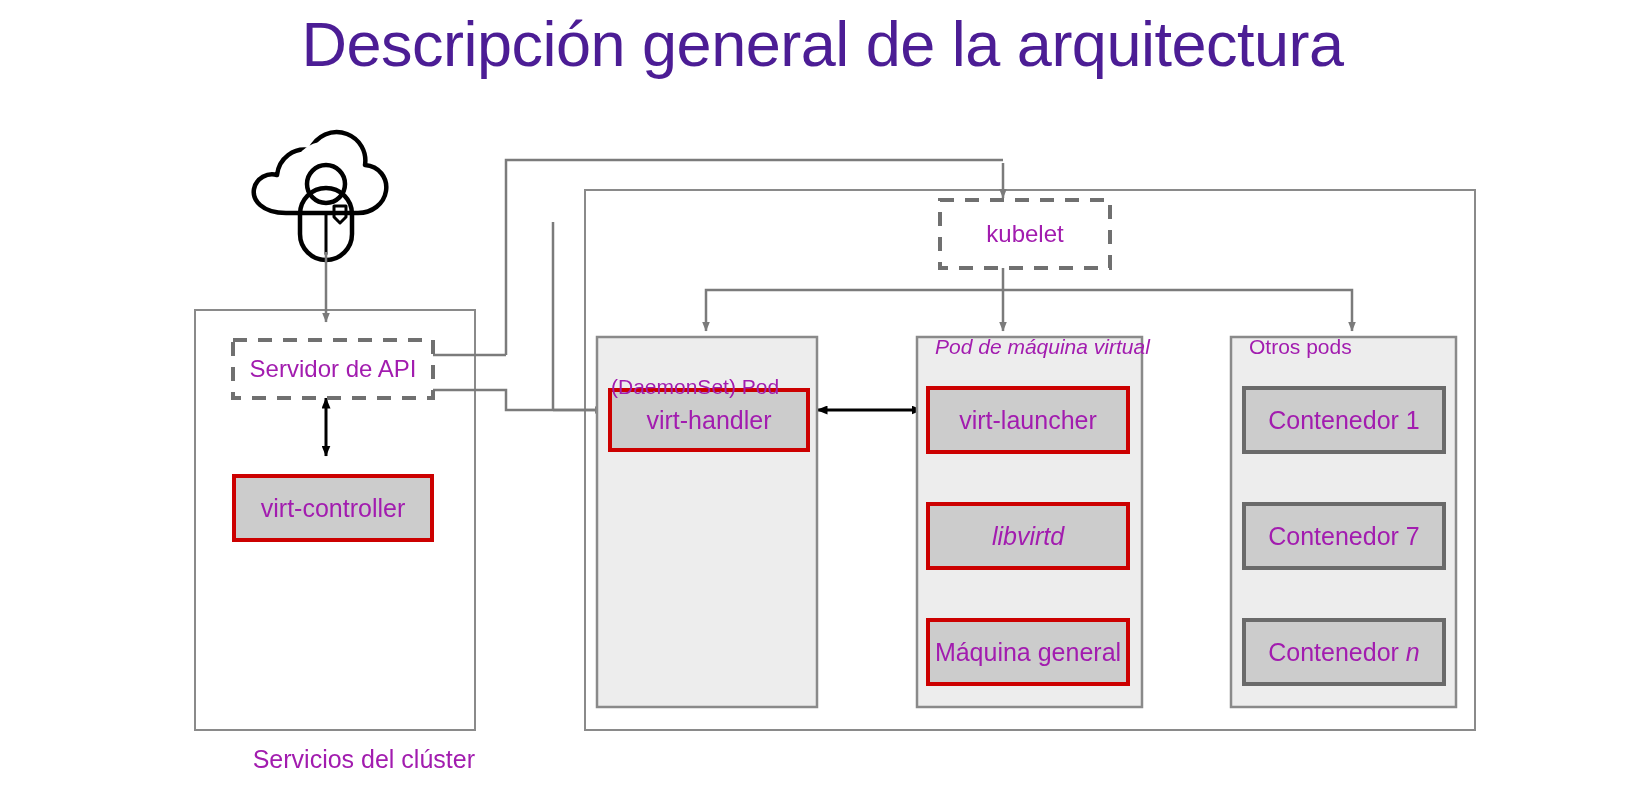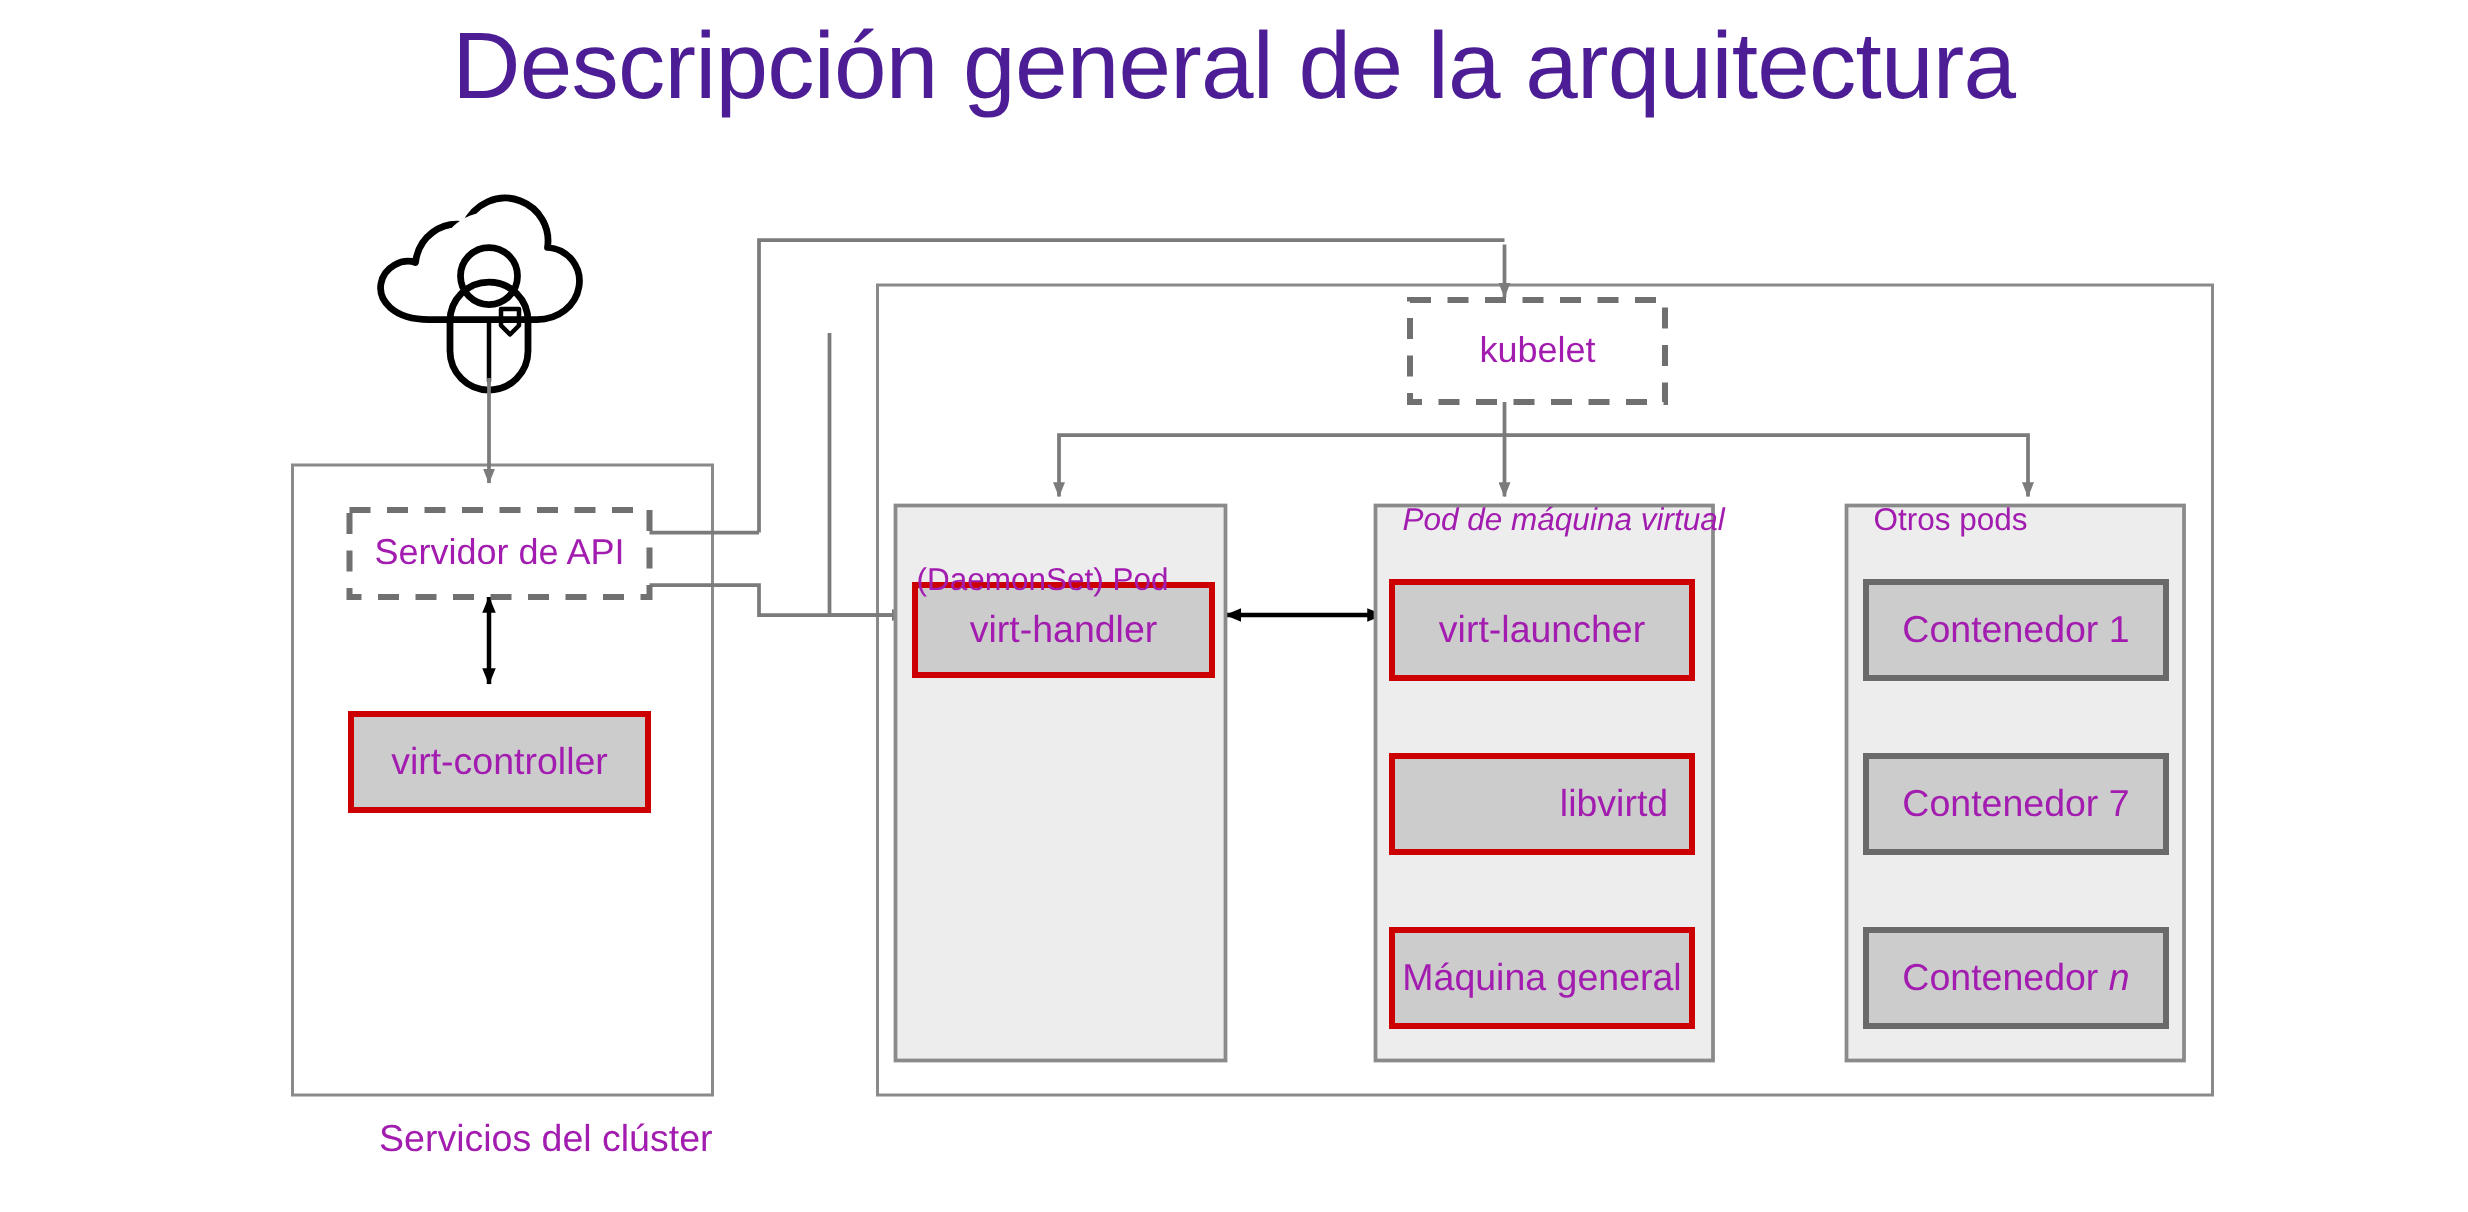--- a/index.html
+++ b/index.html
@@ -103,21 +103,21 @@
 
   <div class="lbl boxtxt ctr" style="left:234px;top:476px;width:198px;height:64px;">virt-controller</div>
 
   <div class="lbl dashtxt ctr" style="left:940px;top:200px;width:170px;height:68px;">kubelet</div>
 
   <div class="lbl podttl" style="left:611px;top:335px;margin-top:40px;">(DaemonSet) Pod</div>
   <div class="lbl boxtxt ctr" style="left:610px;top:390px;width:198px;height:60px;">virt-handler</div>
 
   <div class="lbl podttl" style="left:935px;top:335px;font-style:italic;">Pod de máquina virtual</div>
   <div class="lbl boxtxt ctr" style="left:928px;top:388px;width:200px;height:64px;">virt-launcher</div>
-  <div class="lbl boxtxt ctr" style="left:976px;top:504px;width:200px;height:64px;">libvirtd</div>
+  <div class="lbl boxtxt ctr" style="left:928px;top:504px;width:200px;height:64px;font-style:italic;">libvirtd</div>
   <div class="lbl boxtxt ctr" style="left:928px;top:620px;width:200px;height:64px;">Máquina general</div>
 
   <div class="lbl podttl" style="left:1249px;top:335px;">Otros pods</div>
   <div class="lbl boxtxt ctr" style="left:1244px;top:388px;width:200px;height:64px;">Contenedor 1</div>
   <div class="lbl boxtxt ctr" style="left:1244px;top:504px;width:200px;height:64px;">Contenedor 7</div>
   <div class="lbl boxtxt ctr" style="left:1244px;top:620px;width:200px;height:64px;">
     <span id="cn-text">Contenedor <span class="ital">n</span></span>
   </div>
 
   <div class="lbl caption" style="left:195px;top:745px;width:280px;text-align:right;">Servicios del clúster</div>

